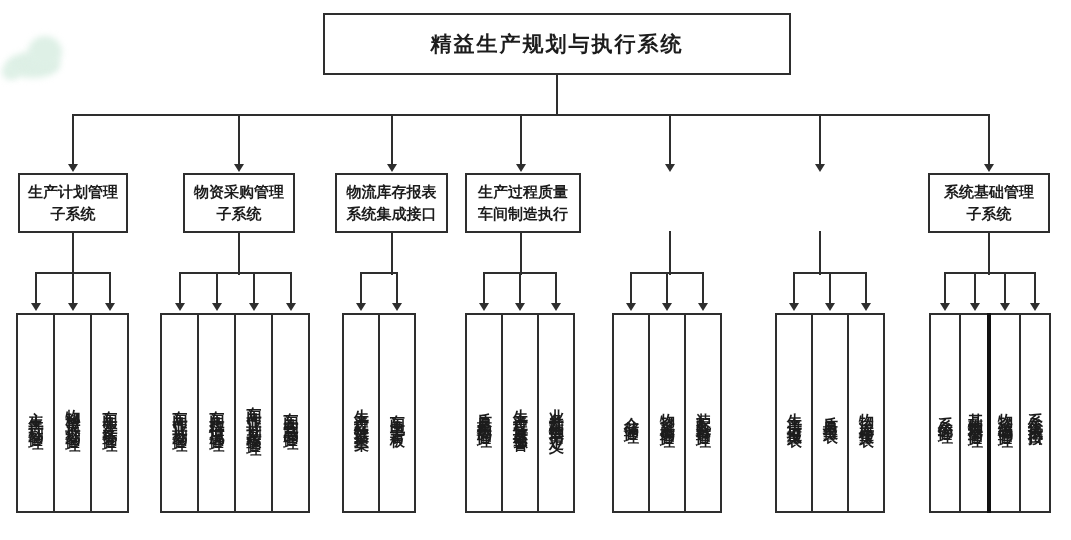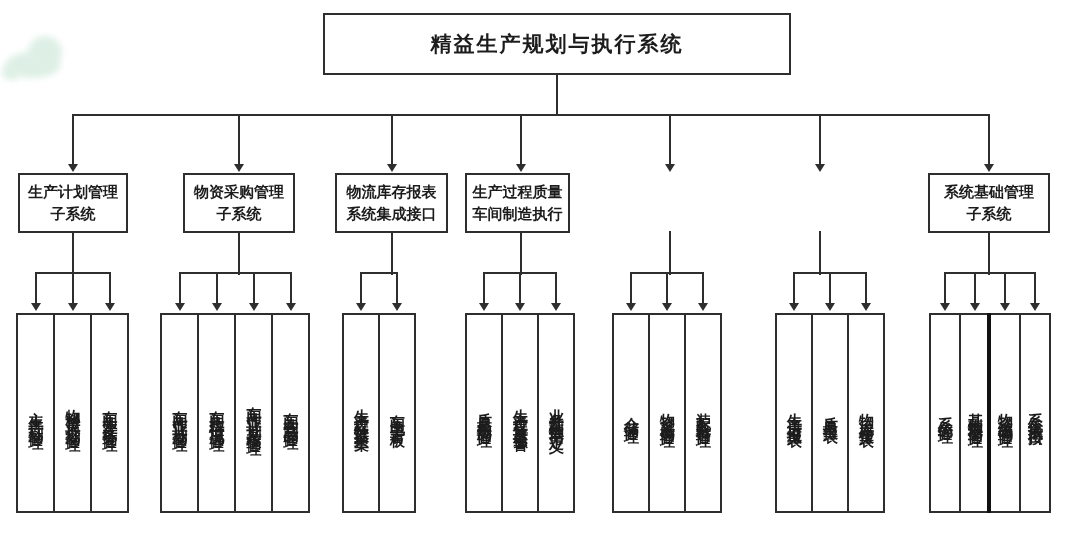--- a/index.html
+++ b/index.html
@@ -104,21 +104,21 @@
     <div class="box leaf-box" style="left: 378px; width: 38px; top: 313px; height: 200px;">
       <div class="leaf-label">车间电子看板</div>
     </div>
     <div class="h-line" style="left: 360px; top: 272px; width: 38px; height: 2px; background: rgb(46, 46, 46);"></div>
     <div class="v-line" style="left: 360px; top: 272px; width: 2px; height: 33px; background: rgb(46, 46, 46);"></div>
     <div class="arrow" style="left: 356px; top: 303px;"></div>
     <div class="v-line" style="left: 396px; top: 272px; width: 2px; height: 33px; background: rgb(46, 46, 46);"></div>
     <div class="arrow" style="left: 392px; top: 303px;"></div>
     <div class="v-line" style="left: 520px; top: 114px; width: 2px; height: 52px; background: rgb(46, 46, 46);"></div>
     <div class="arrow" style="left: 516px; top: 164px;"></div>
-    <div class="box sub-box" style="left: 465px; width: 105px; top: 173px; height: 60px; align-items: center;">
+    <div class="box sub-box" style="left: 465px; width: 116px; top: 173px; height: 60px; align-items: center;">
       <div class="sub-line">生产过程质量</div>
       <div class="sub-line">车间制造执行</div>
     </div>
     <div class="v-line" style="left: 520px; top: 231px; width: 2px; height: 44px; background: rgb(46, 46, 46);"></div>
     <div class="box leaf-box" style="left: 465px; width: 38px; top: 313px; height: 200px;">
       <div class="leaf-label">质量检测管理</div>
     </div>
     <div class="box leaf-box" style="left: 501px; width: 38px; top: 313px; height: 200px;">
       <div class="leaf-label">生产过程质量预警</div>
     </div>

